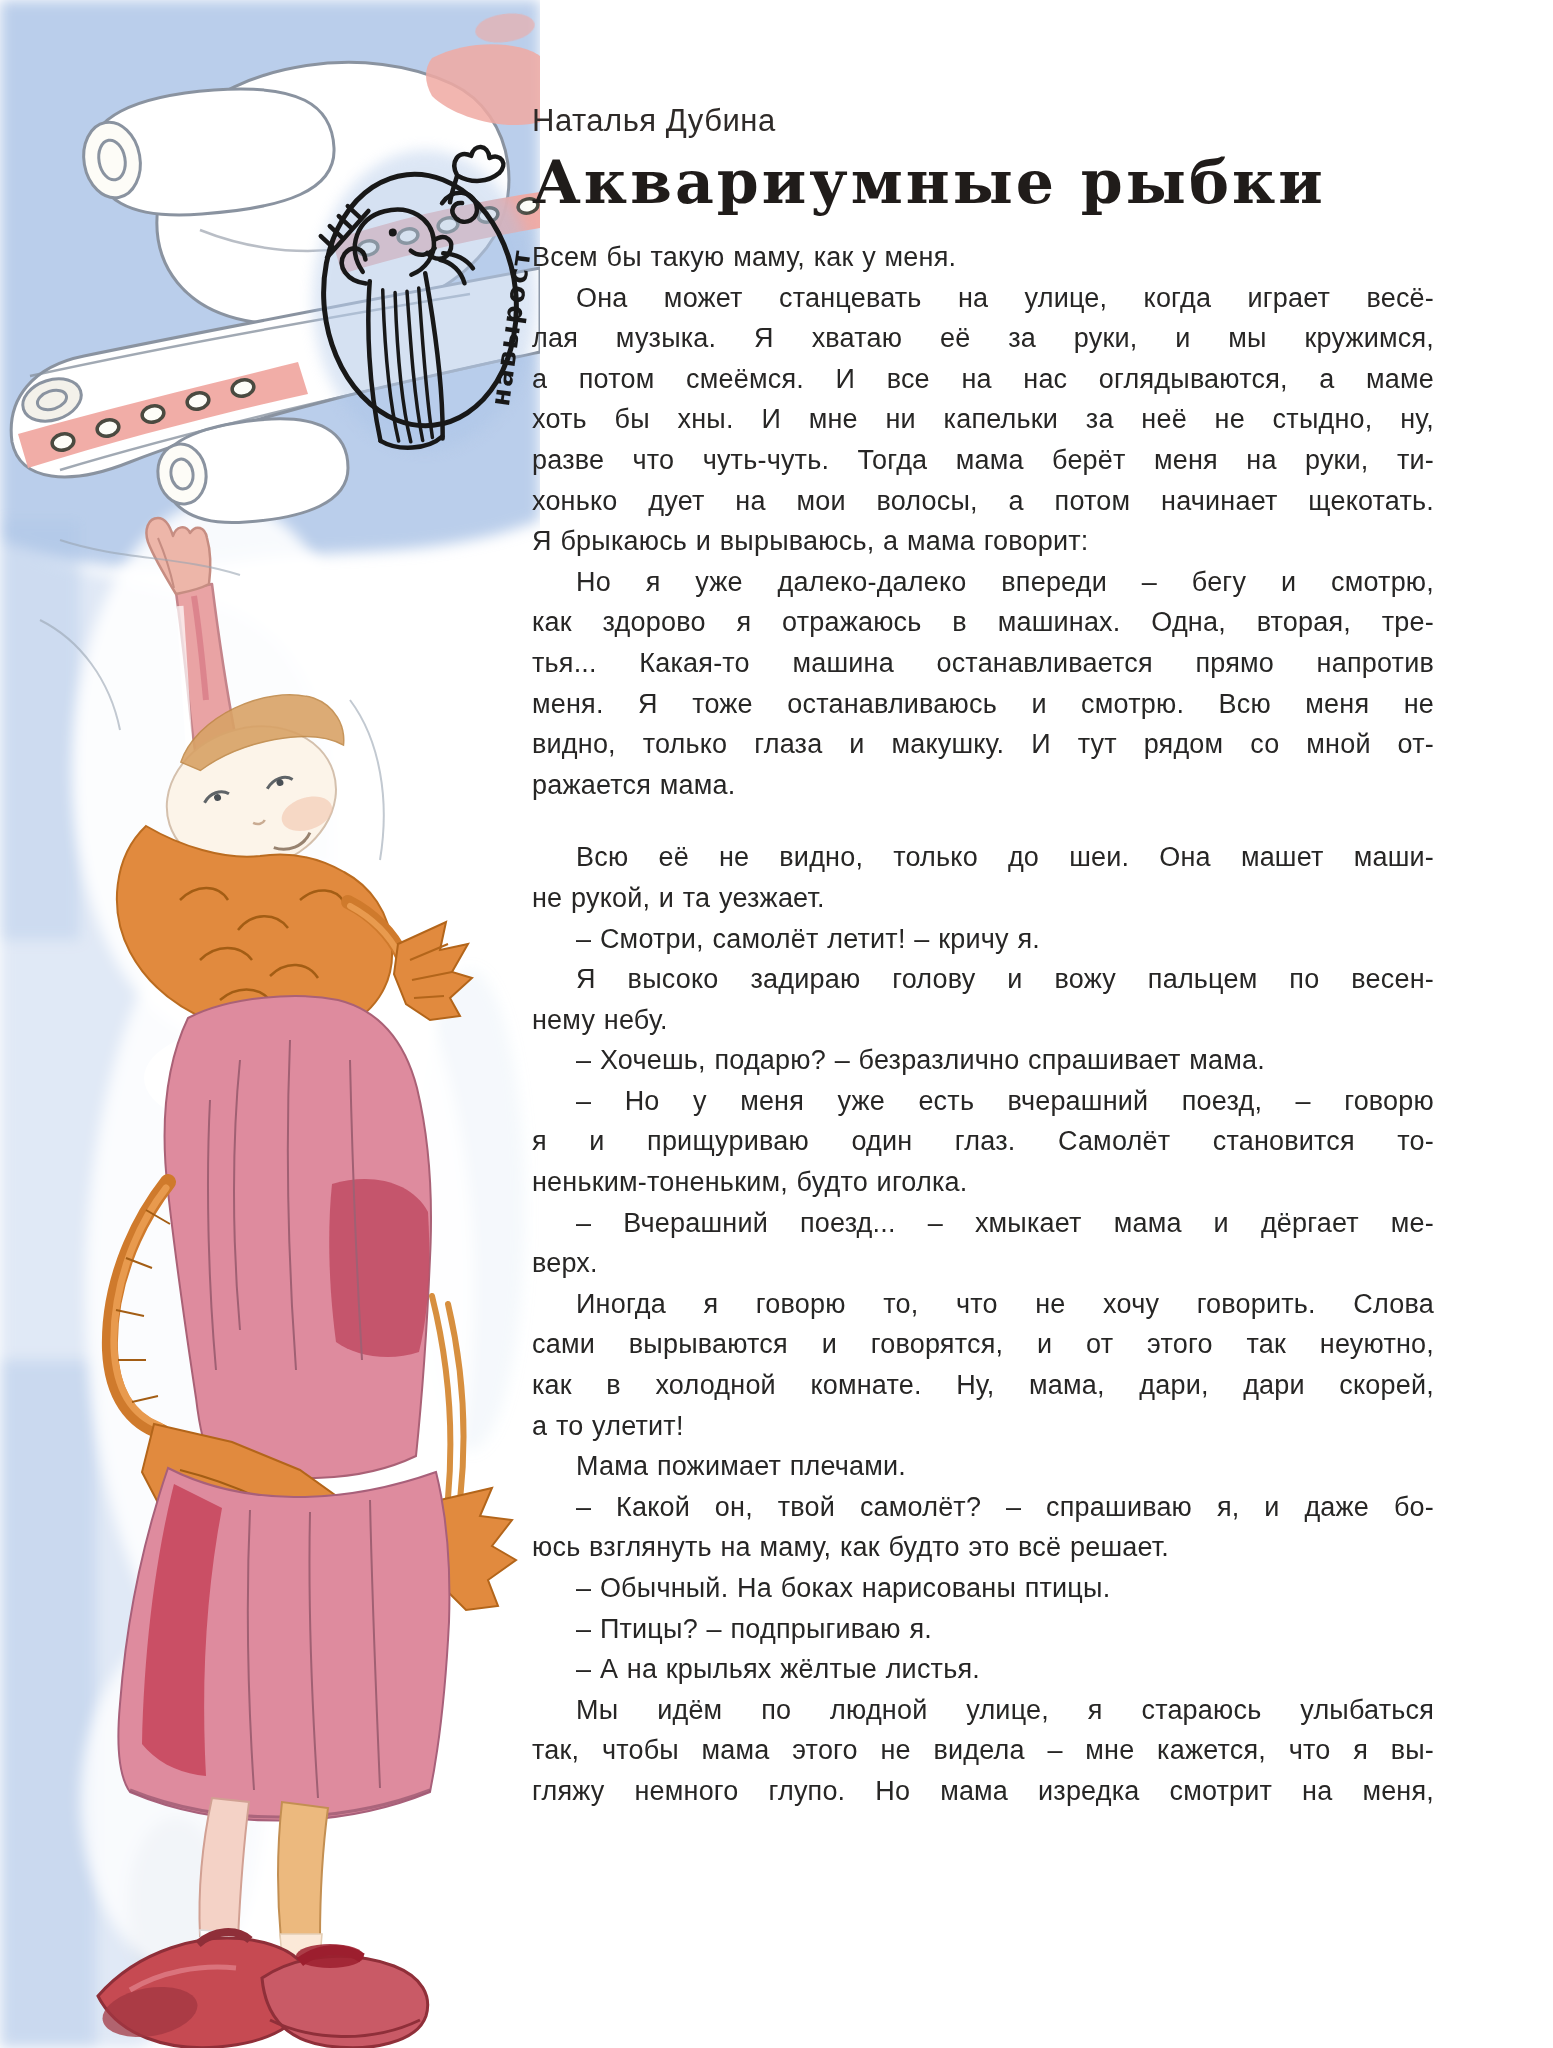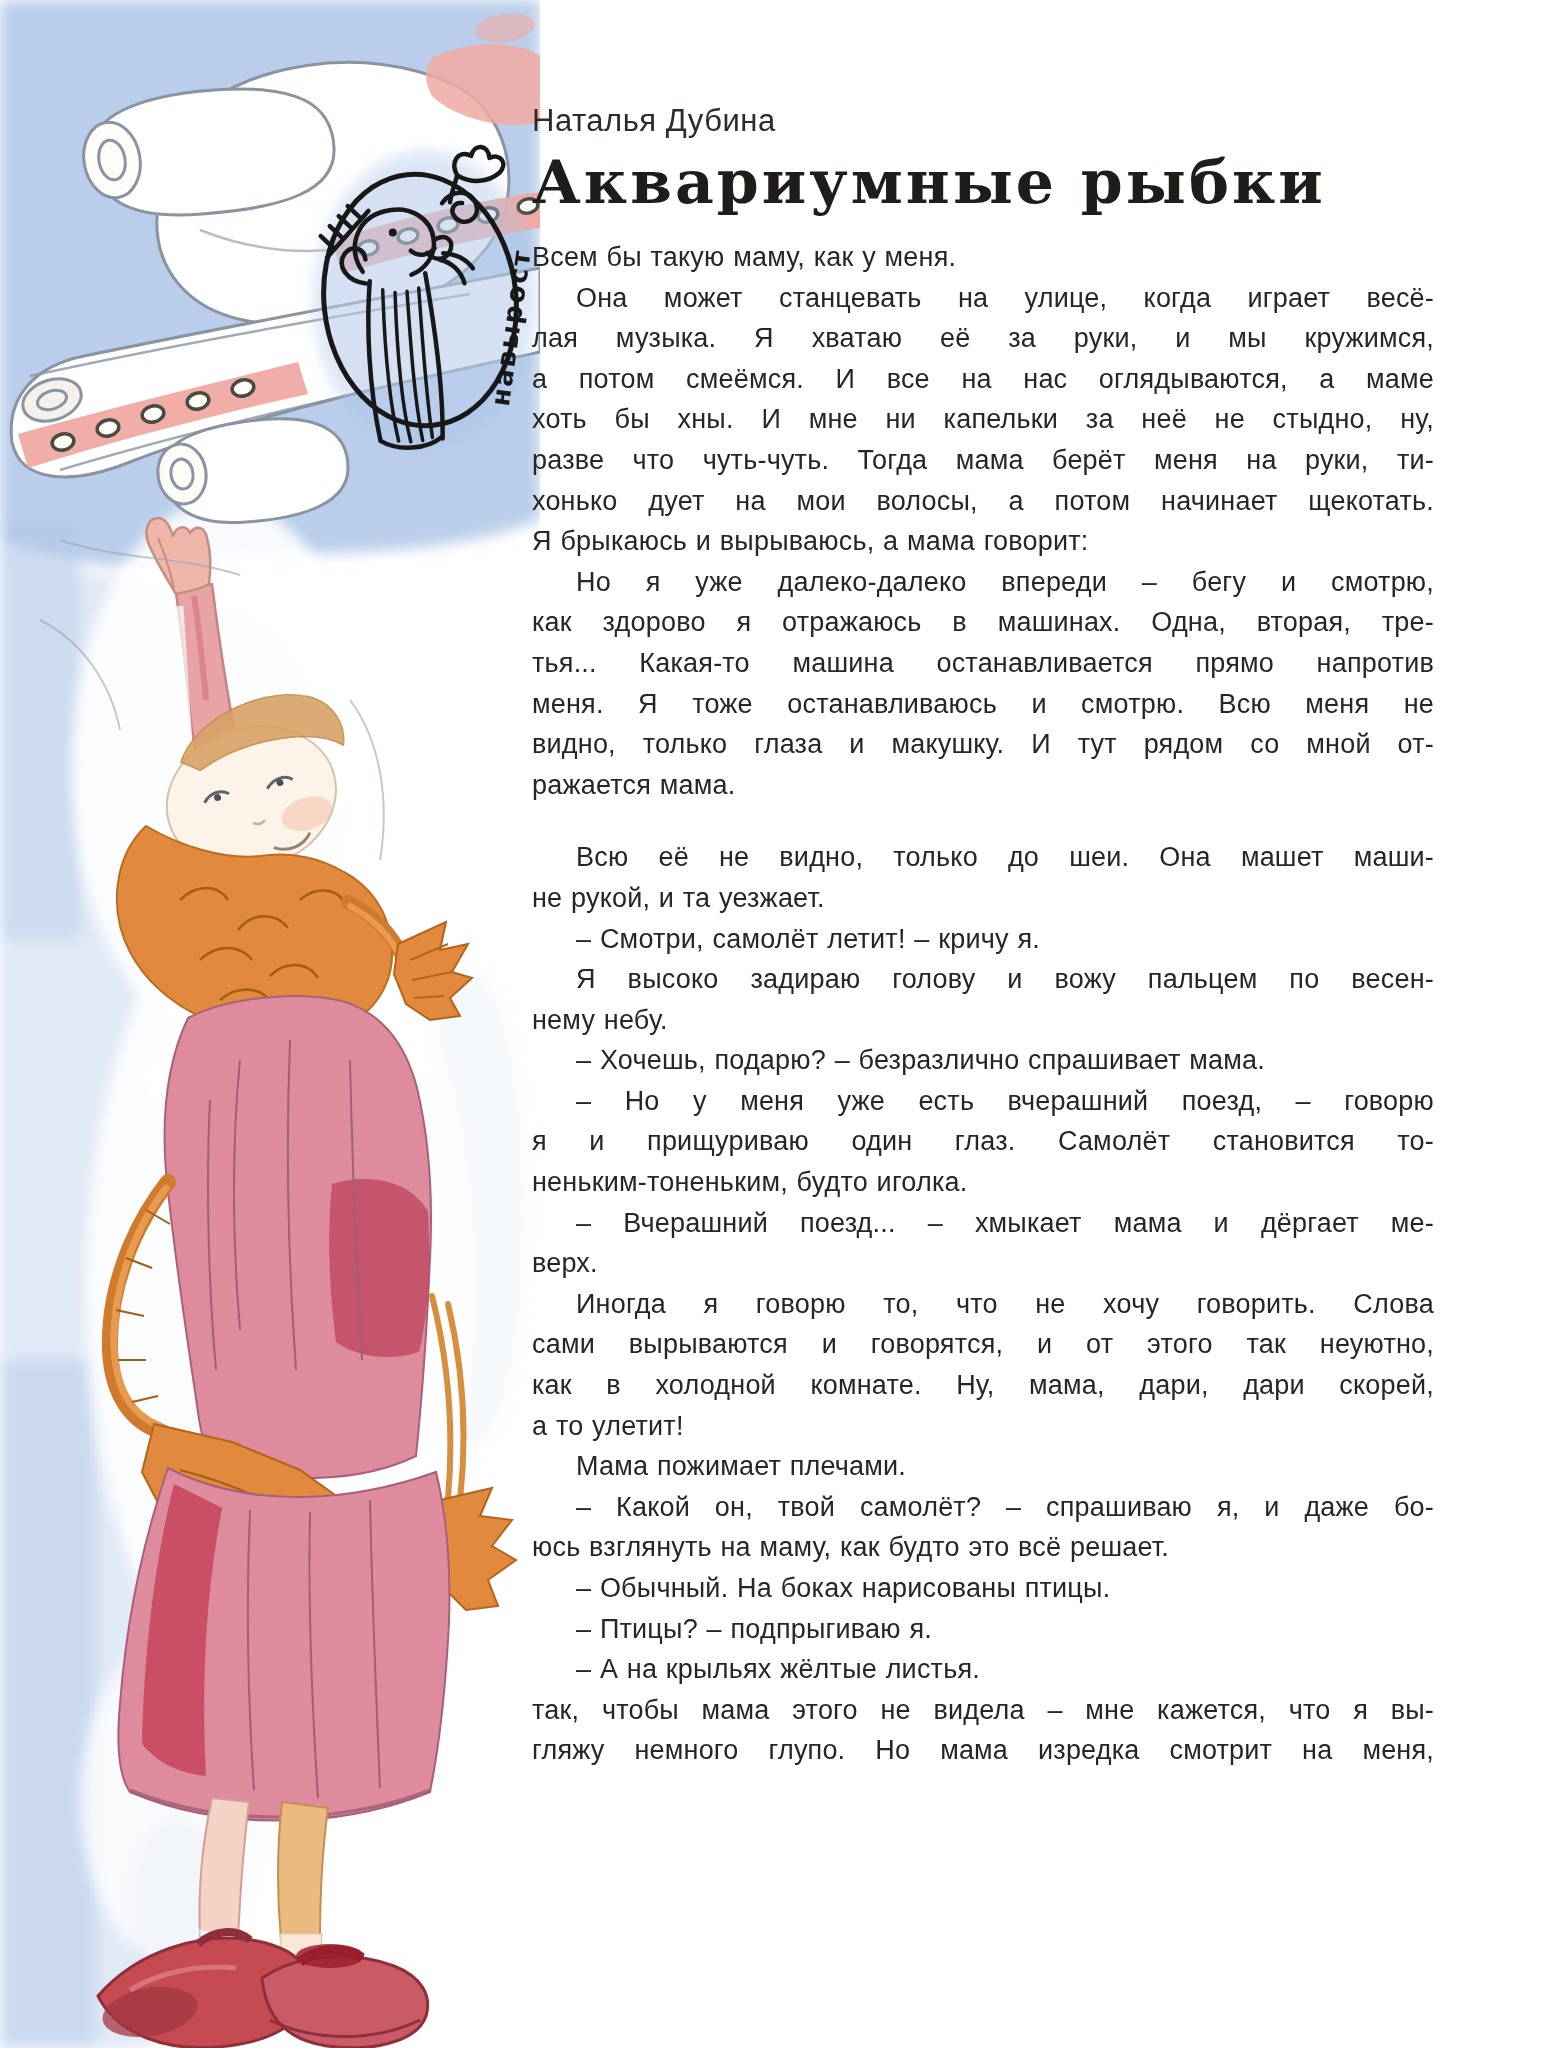--- a/index.html
+++ b/index.html
@@ -254,19 +254,20 @@
         <div class="para">
           <div class="line indent last">– Обычный. На боках нарисованы птицы.</div>
         </div>
         <div class="para">
           <div class="line indent last">– Птицы? – подпрыгиваю я.</div>
         </div>
         <div class="para">
           <div class="line indent last">– А на крыльях жёлтые листья.</div>
         </div>
         <div class="para">
+          <div class="line indent">Мы идём по людной улице, я стараюсь улыбаться</div>
           <div class="line">так, чтобы мама этого не видела – мне кажется, что я вы-</div>
           <div class="line">гляжу немного глупо. Но мама изредка смотрит на меня,</div>
         </div>
       </div>
   </div>
 
 </div>
 
 </body></html>

